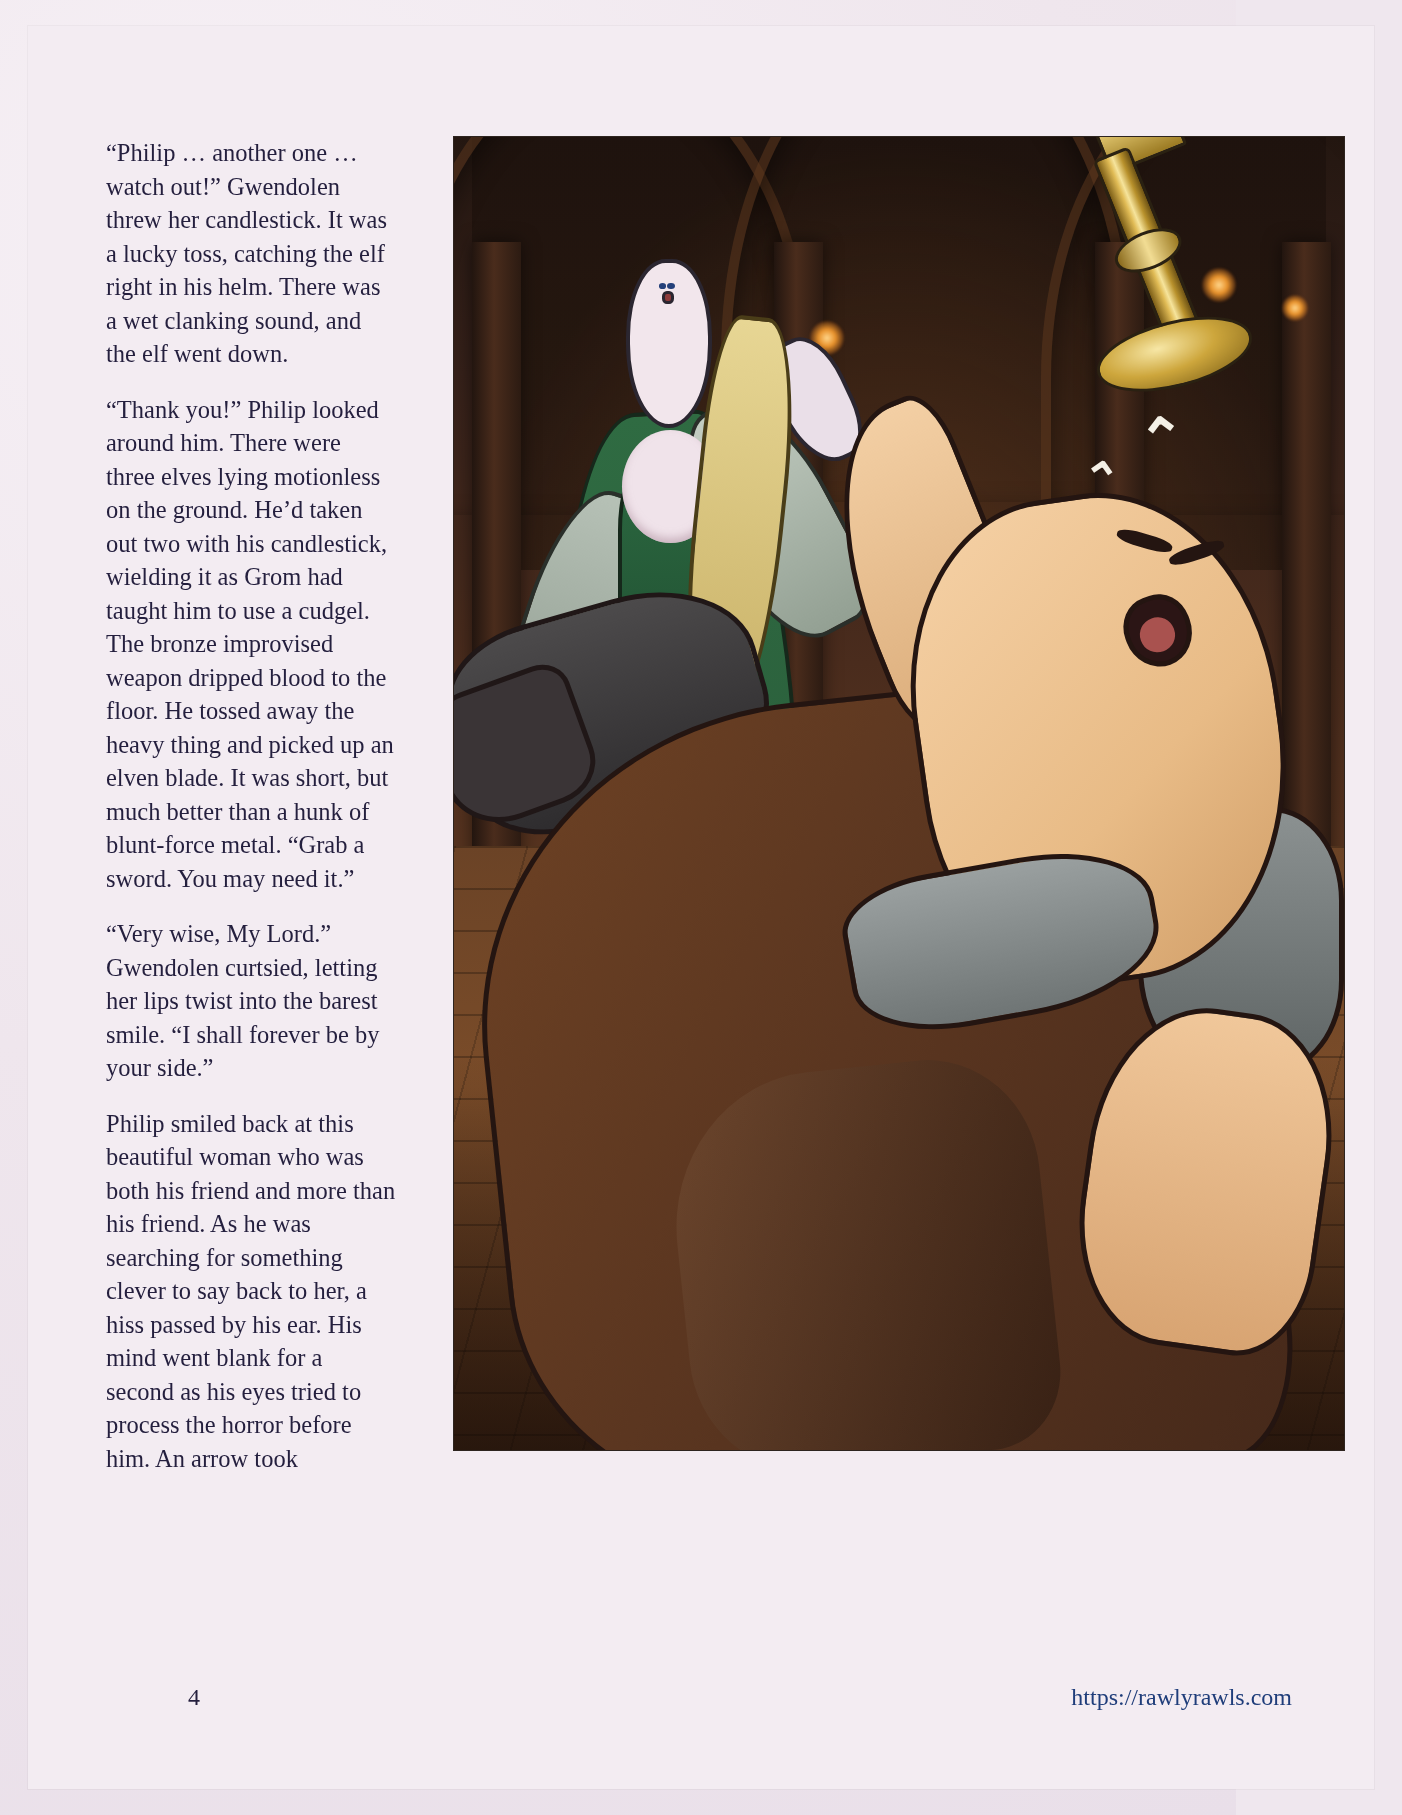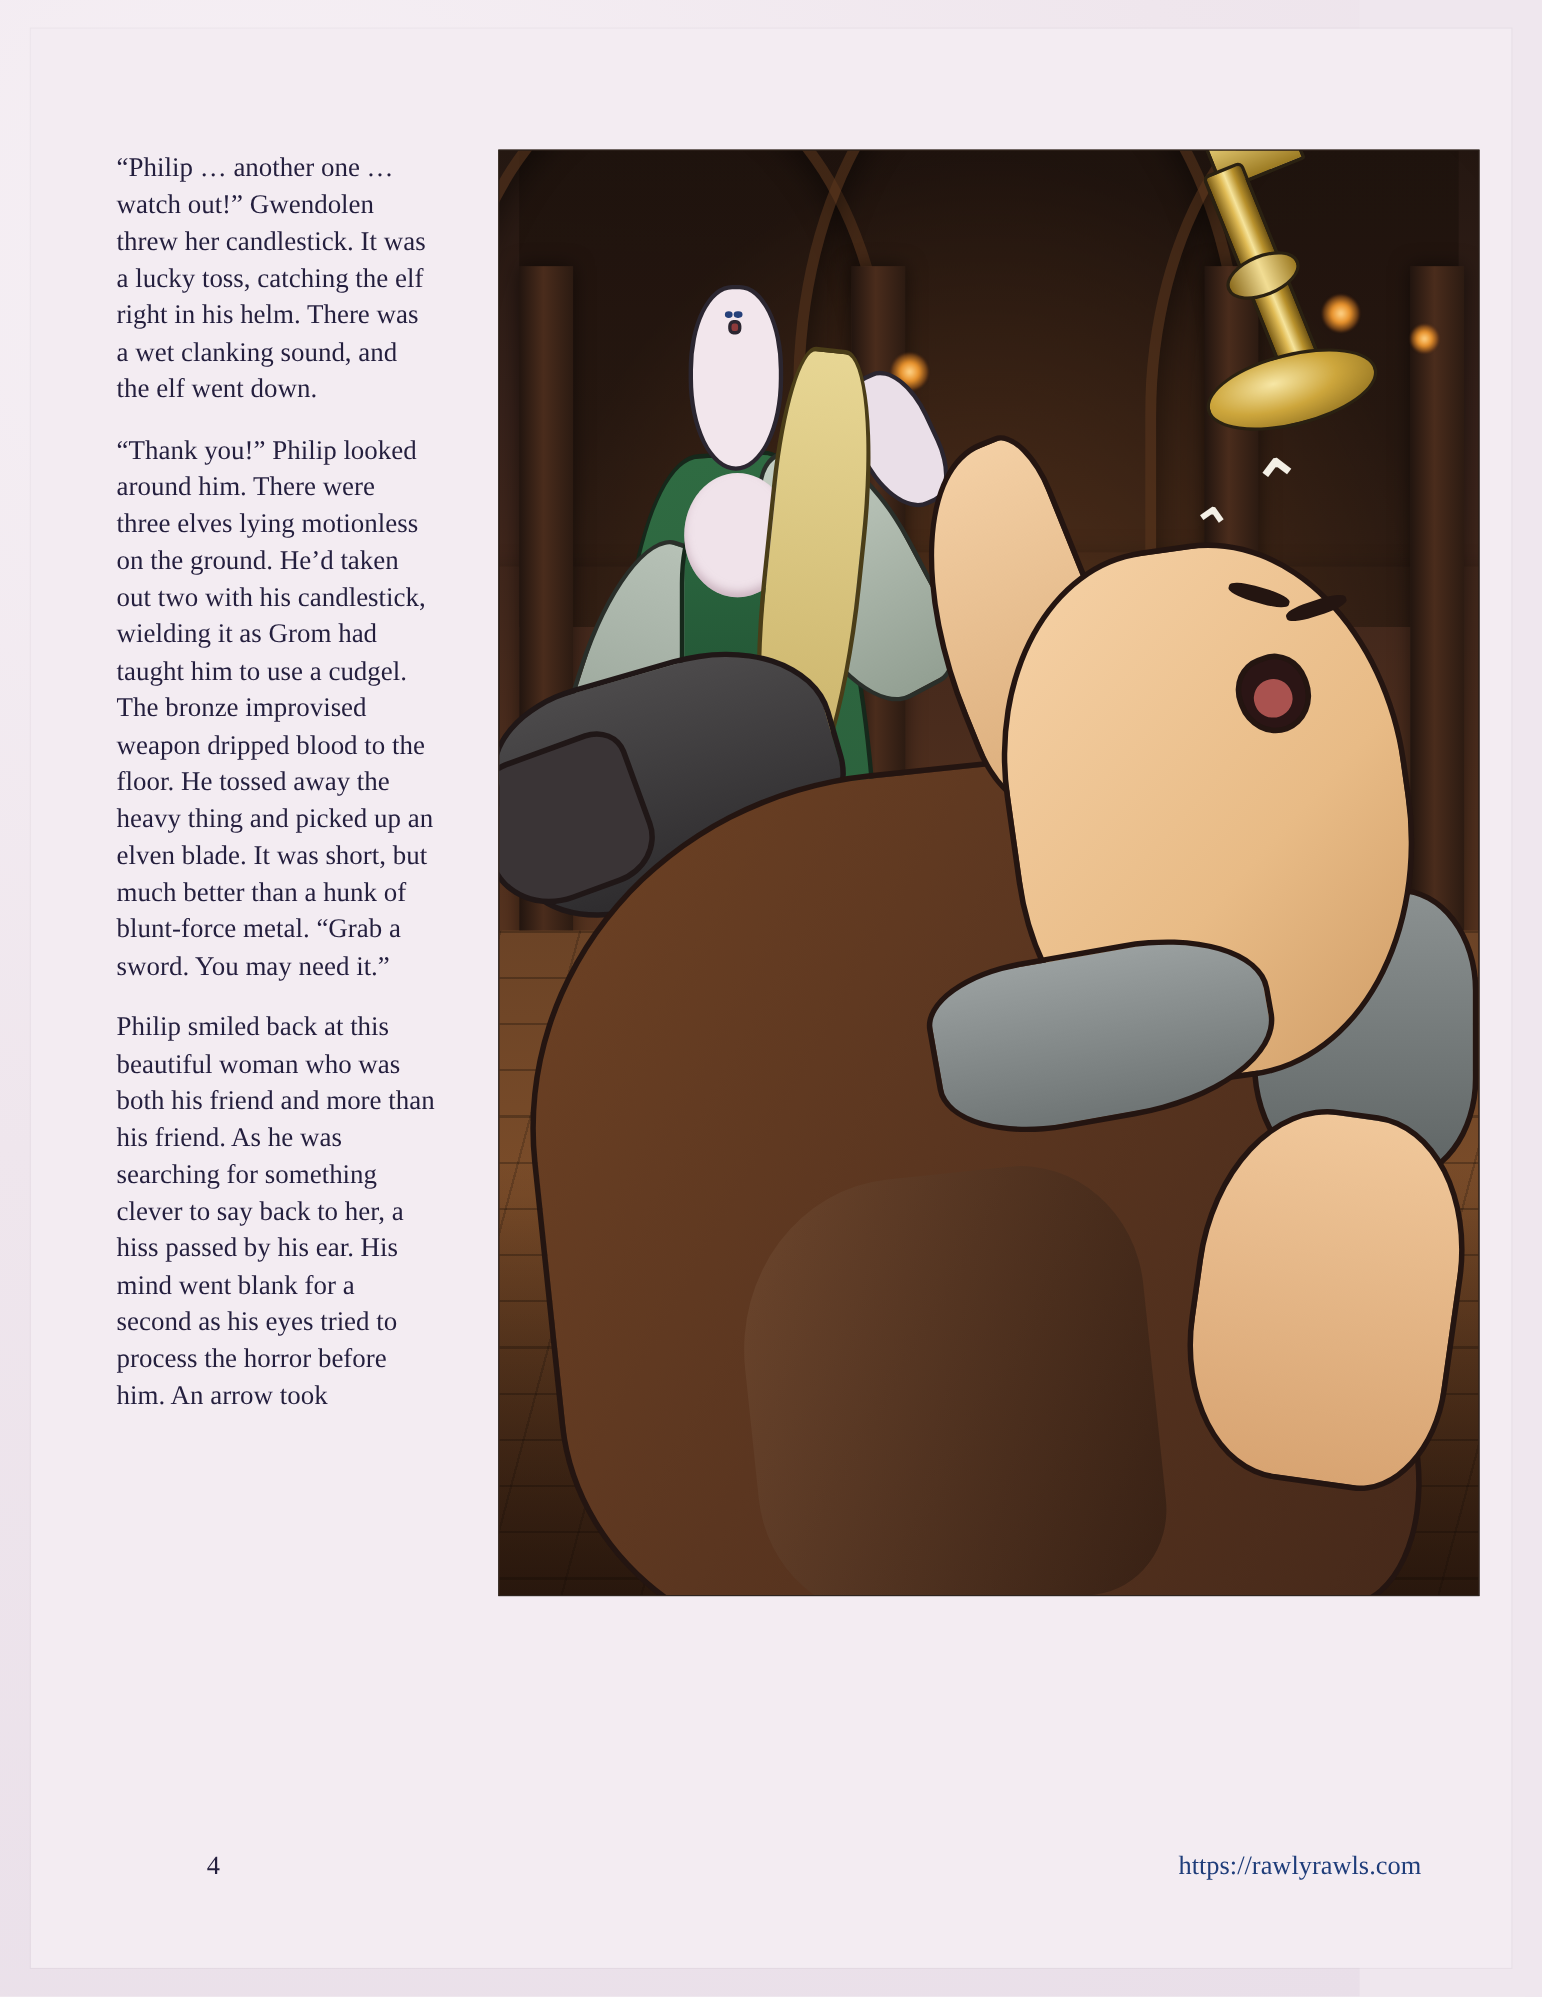--- a/index.html
+++ b/index.html
@@ -385,20 +385,21 @@
 </style>
 </head>
 <body>
 
 <div class="page">
   <div class="page-inner">
 
     <div class="text-col">
       <p>“Philip … another one … watch out!” Gwendolen threw her candlestick. It was a lucky toss, catching the elf right in his helm. There was a wet clanking sound, and the elf went down.</p>
       <p>“Thank you!” Philip looked around him. There were three elves lying motionless on the ground. He’d taken out two with his candlestick, wielding it as Grom had taught him to use a cudgel. The bronze improvised weapon dripped blood to the floor. He tossed away the heavy thing and picked up an elven blade. It was short, but much better than a hunk of blunt-force metal. “Grab a sword. You may need it.”</p>
+      <p>“Very wise, My Lord.” Gwendolen curtsied, letting her lips twist into the barest smile. “I shall forever be by your side.”</p>
       <p>Philip smiled back at this beautiful woman who was both his friend and more than his friend. As he was searching for something clever to say back to her, a hiss passed by his ear. His mind went blank for a second as his eyes tried to process the horror before him. An arrow took</p>
     </div>
 
     <div class="illus">
       <div class="bg-hall"></div>
       <div class="bg-vault"></div>
       <div class="arch a1"></div>
       <div class="arch a2"></div>
       <div class="arch a3"></div>
       <div class="pillar p1"></div>

